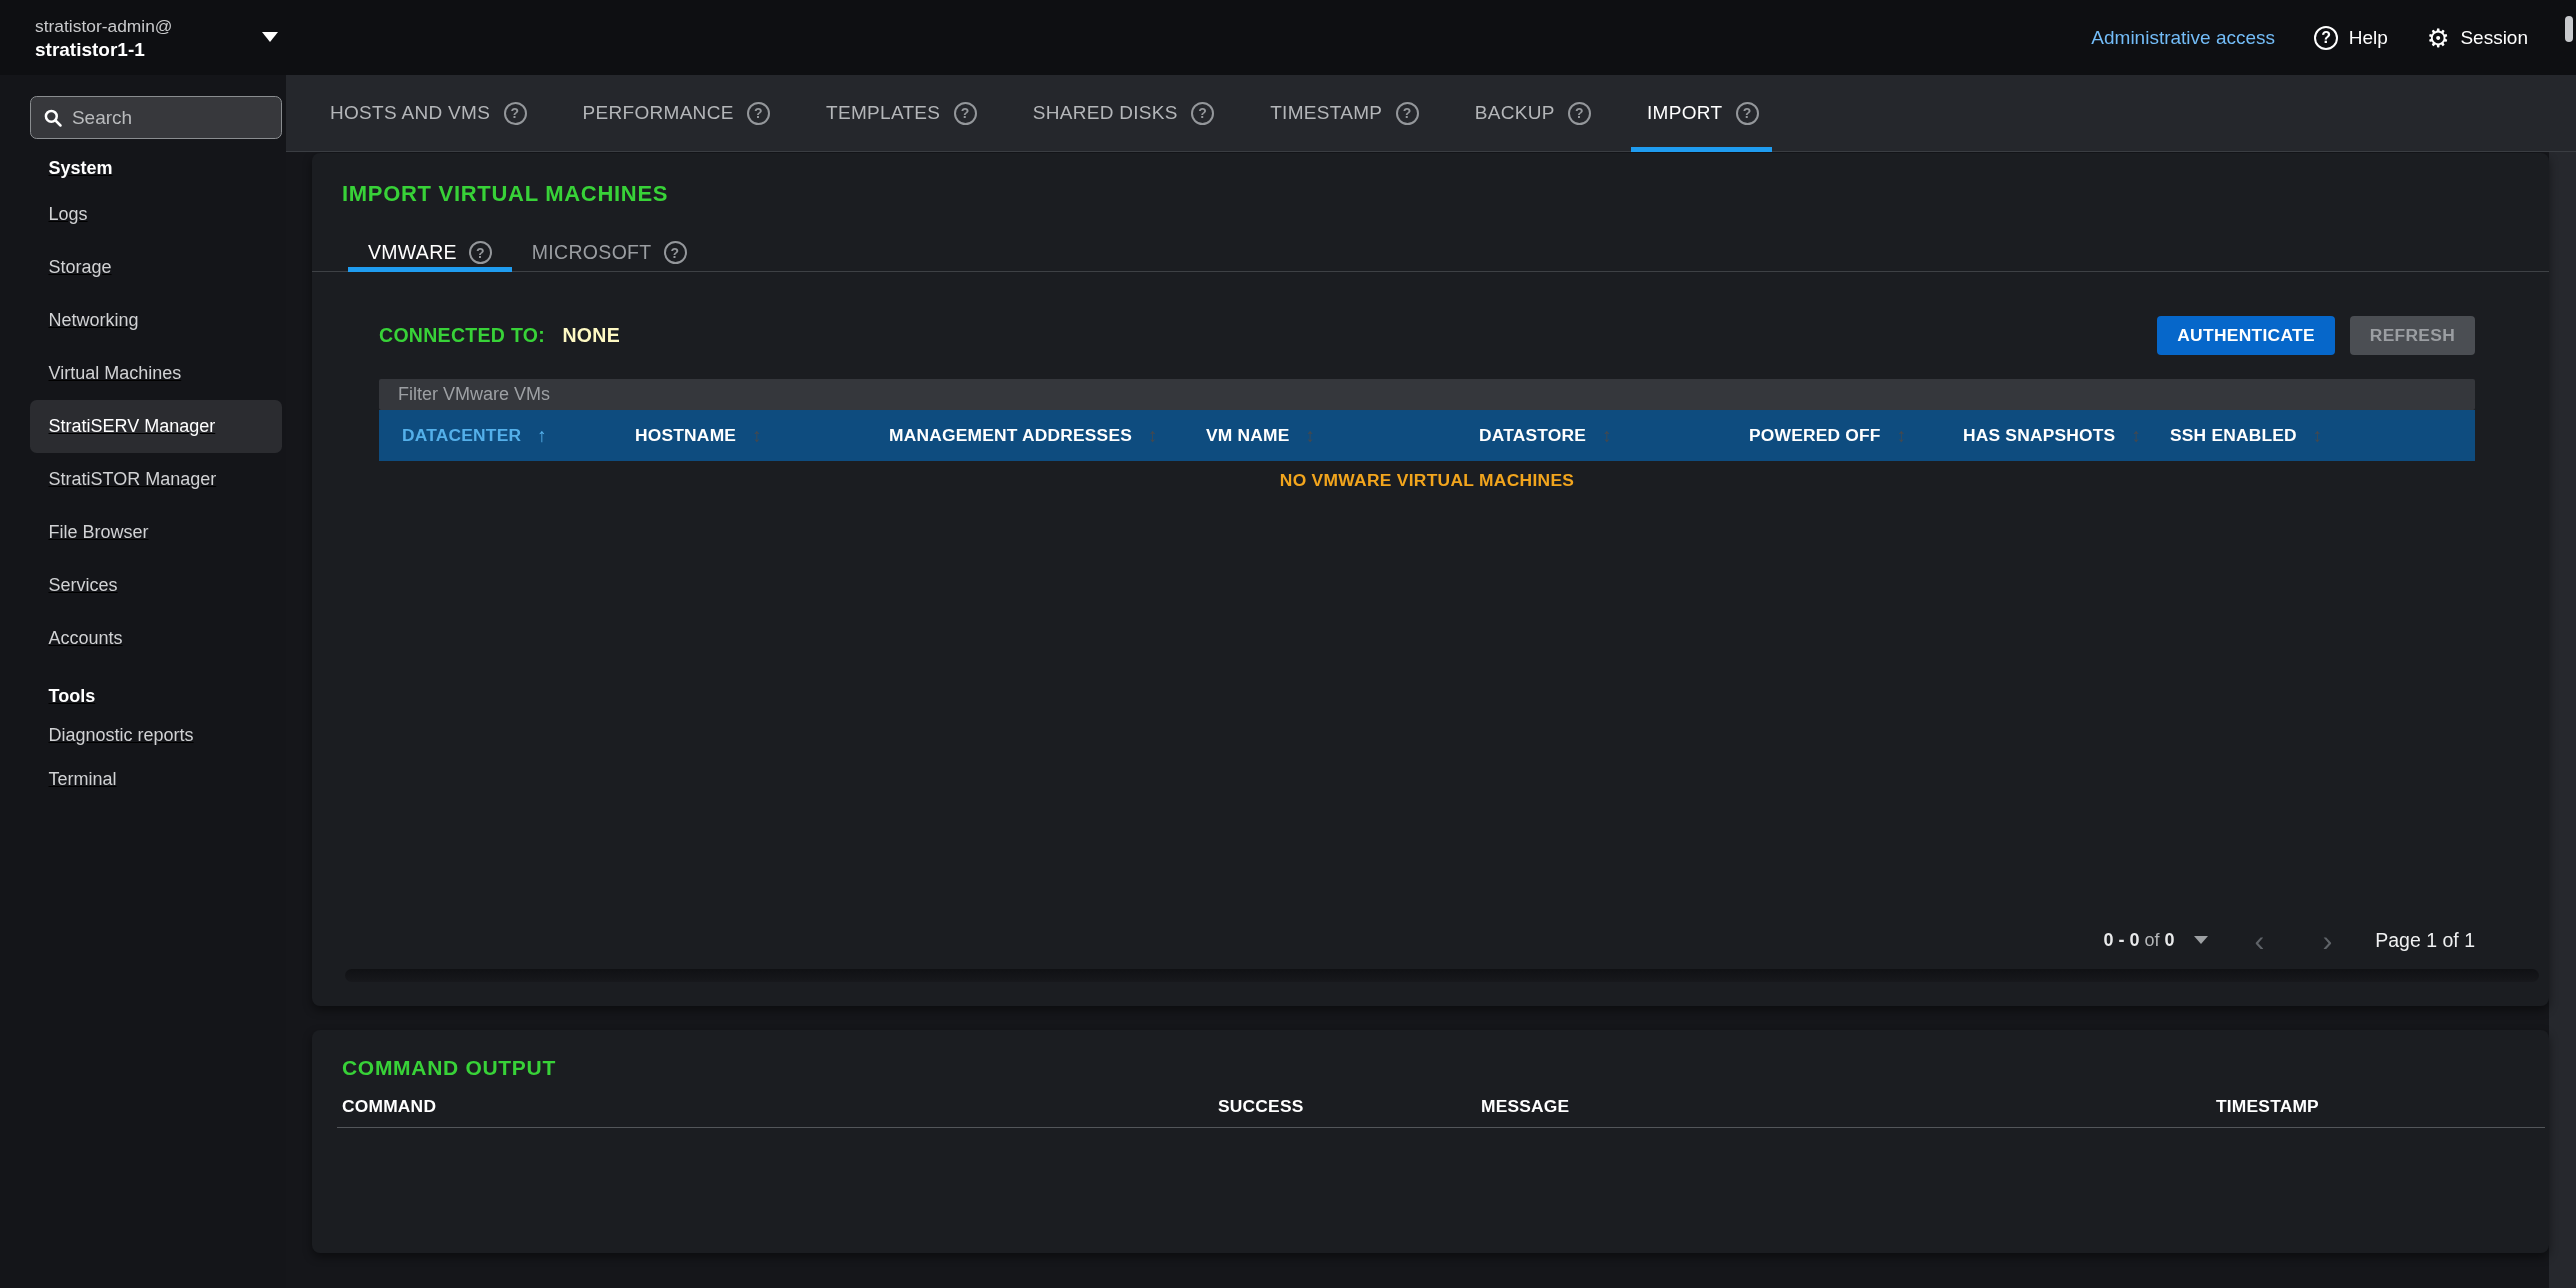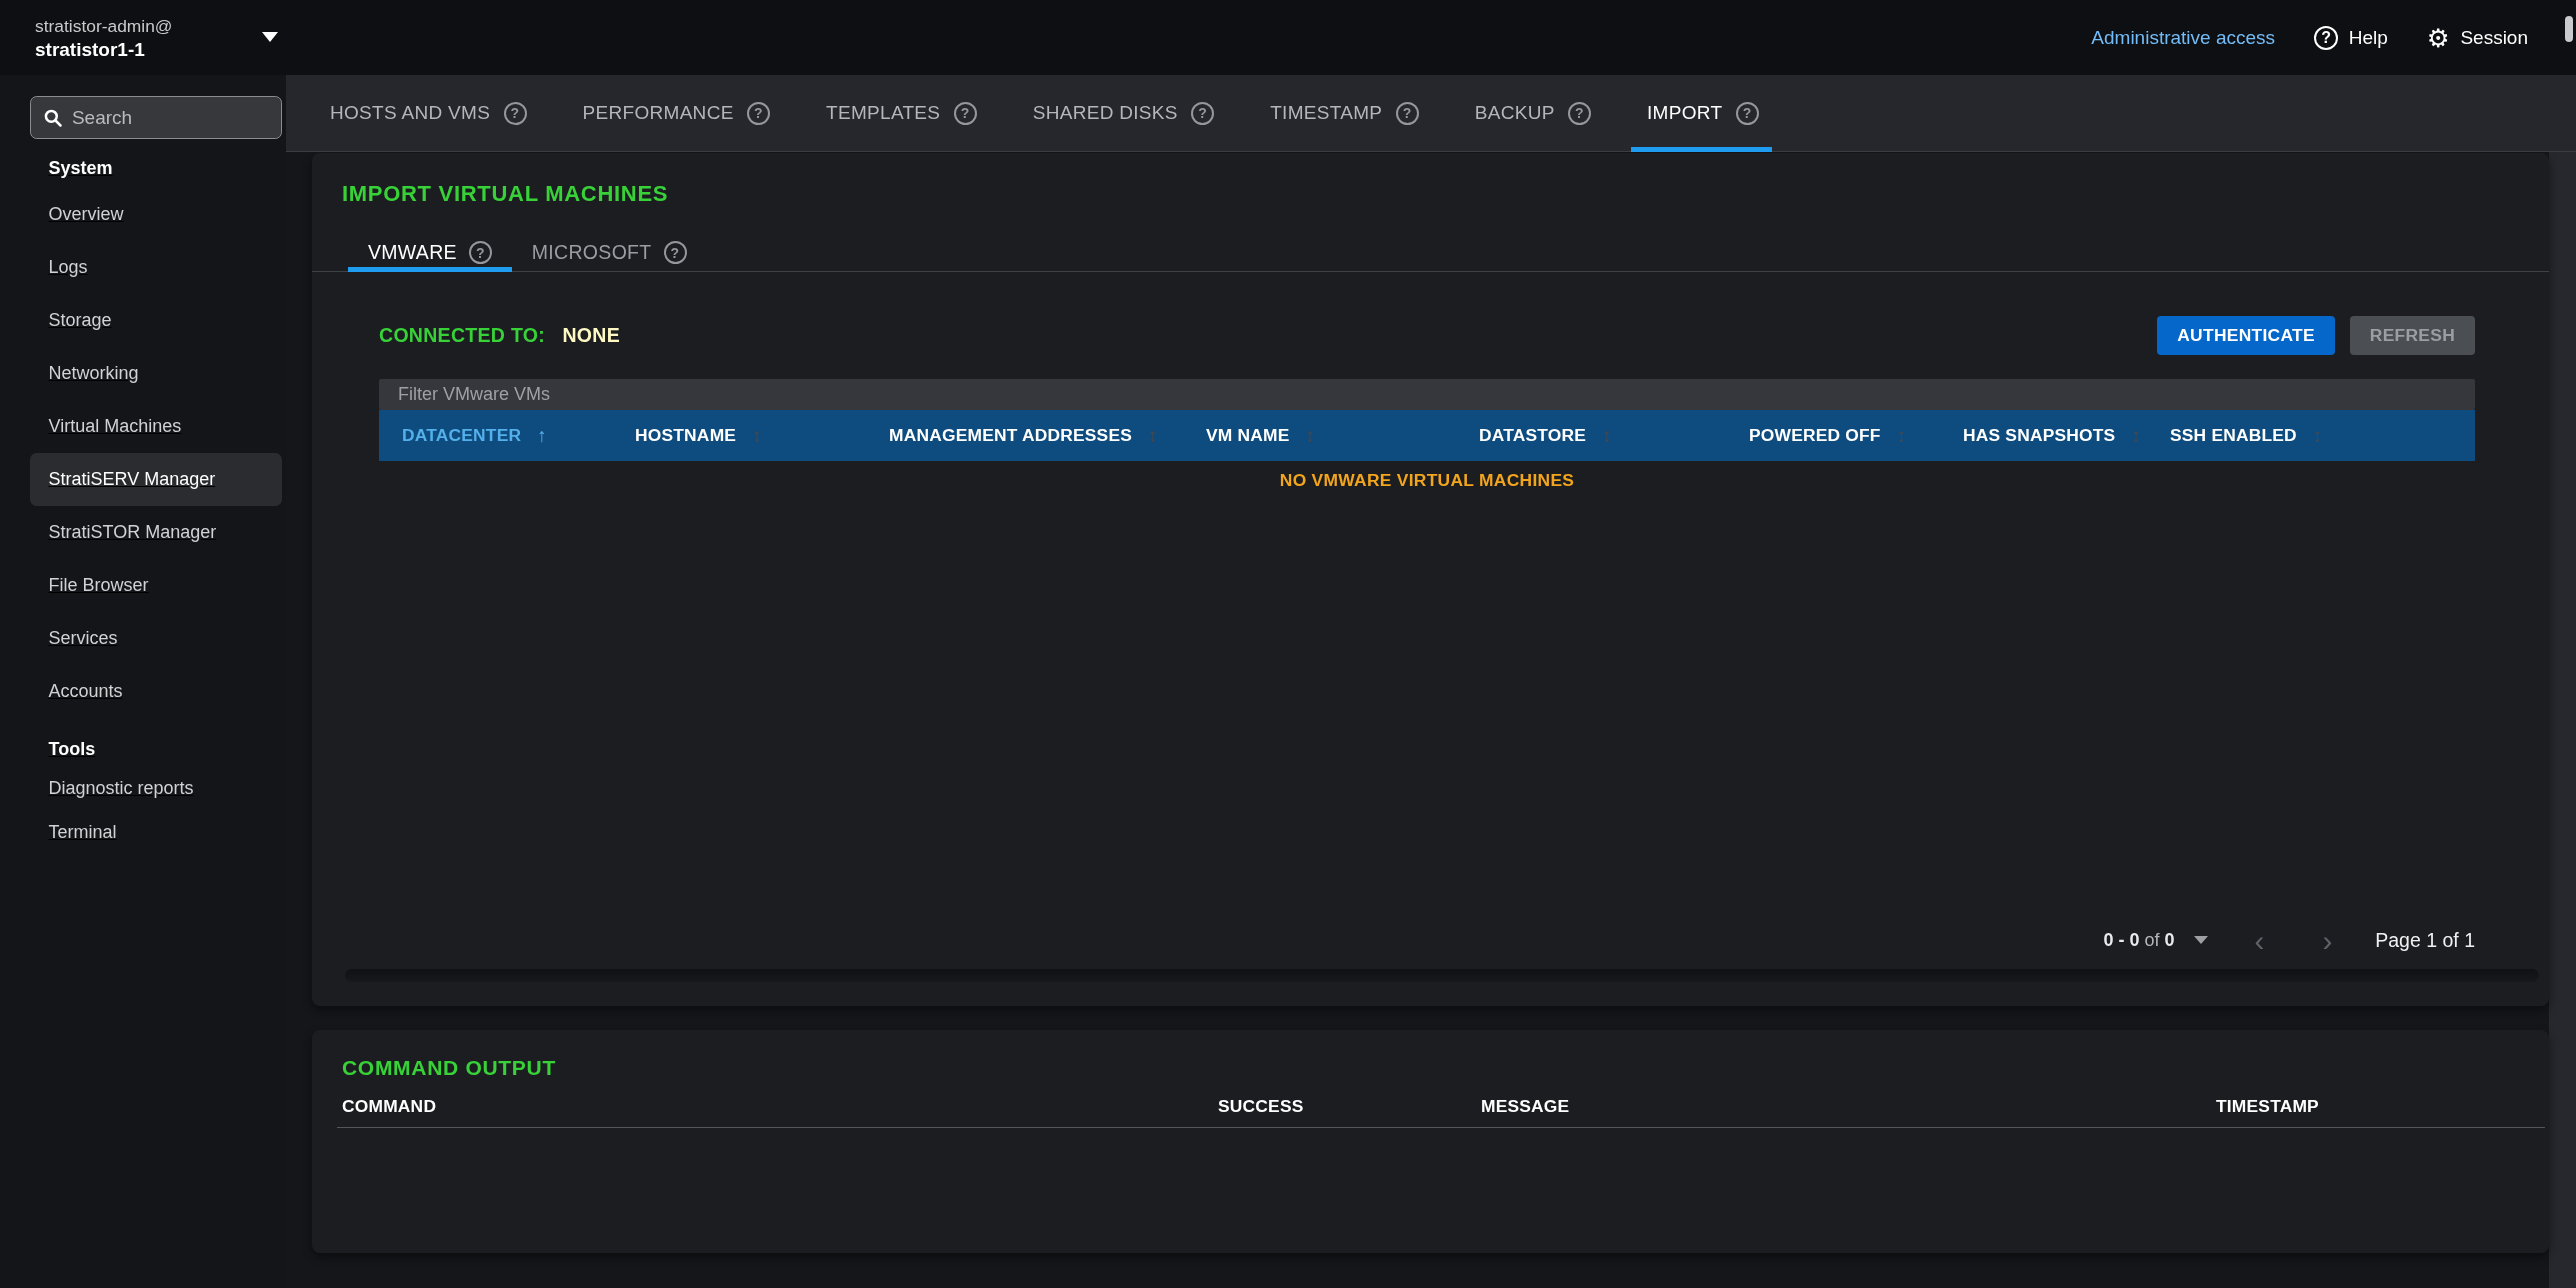--- a/index.html
+++ b/index.html
@@ -143,21 +143,20 @@
 <div class="sidebar">
   <div class="search-wrap">
     <svg class="magnifier" viewBox="0 0 24 24">
       <circle cx="10" cy="10" r="6.5" fill="none" stroke="#ffffff" stroke-width="3"></circle>
       <line x1="15" y1="15" x2="21" y2="21" stroke="#ffffff" stroke-width="3" stroke-linecap="round"></line>
     </svg>
     <input type="text" placeholder="Search" style="">
   </div>
   <div class="nav">
     <div class="nav-section-title">System</div>
-    <div class="nav-item">Overview</div>
     <div class="nav-item">Logs</div>
     <div class="nav-item">Storage</div>
     <div class="nav-item">Networking</div>
     <div class="nav-item">Virtual Machines</div>
     <div class="nav-item selected">StratiSERV Manager</div>
     <div class="nav-item">StratiSTOR Manager</div>
     <div class="nav-item">File Browser</div>
     <div class="nav-item">Services</div>
     <div class="nav-item">Accounts</div>
     <div class="nav-section-title tools">Tools</div>

